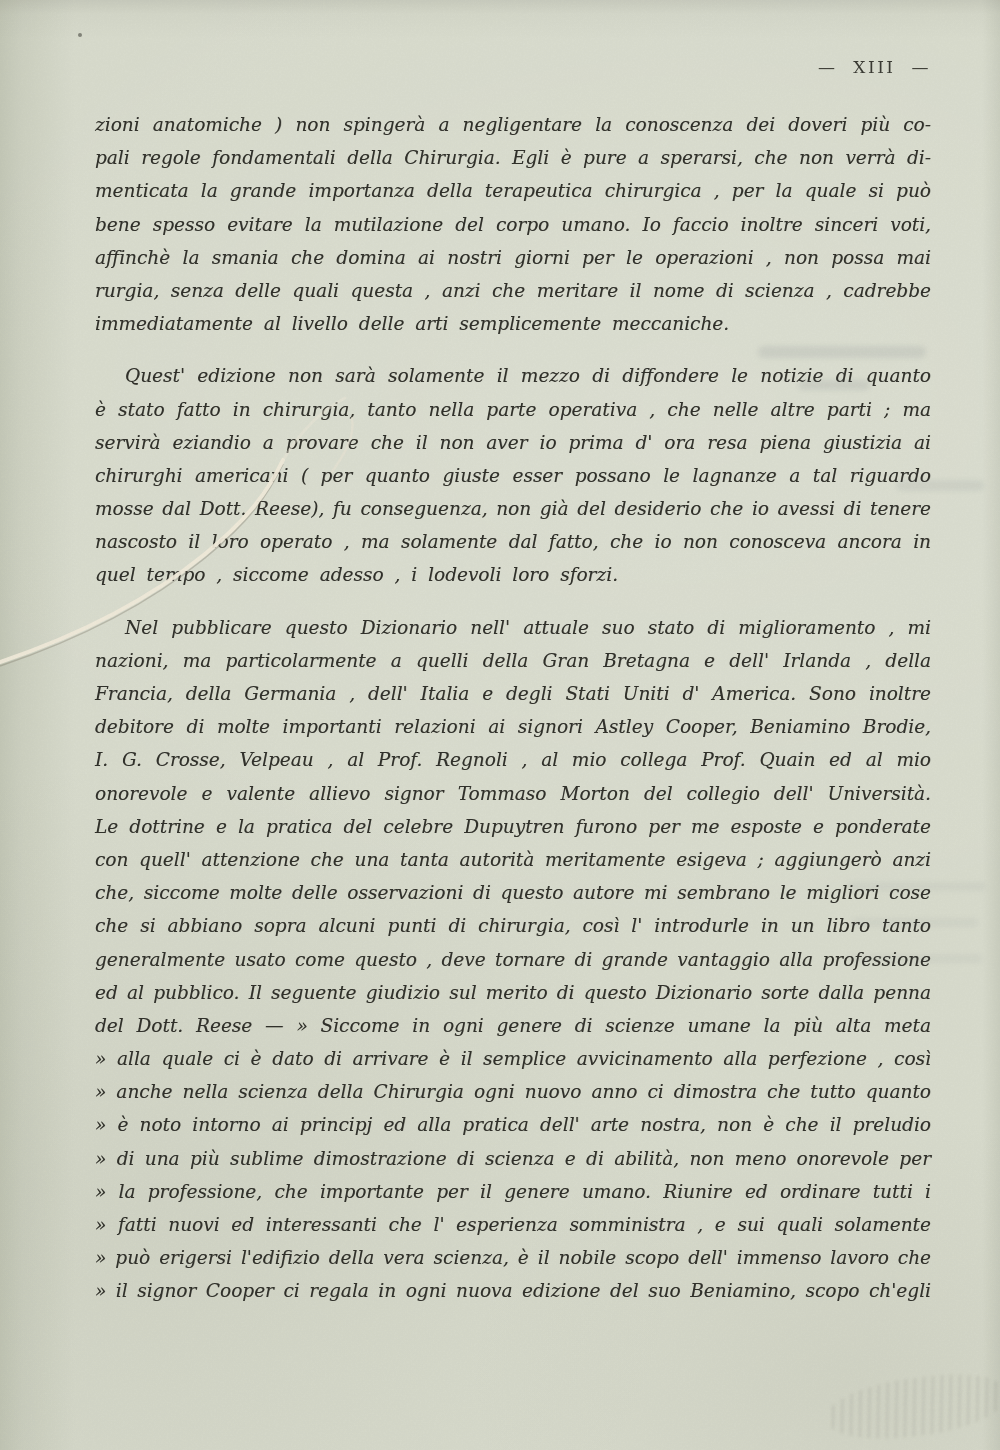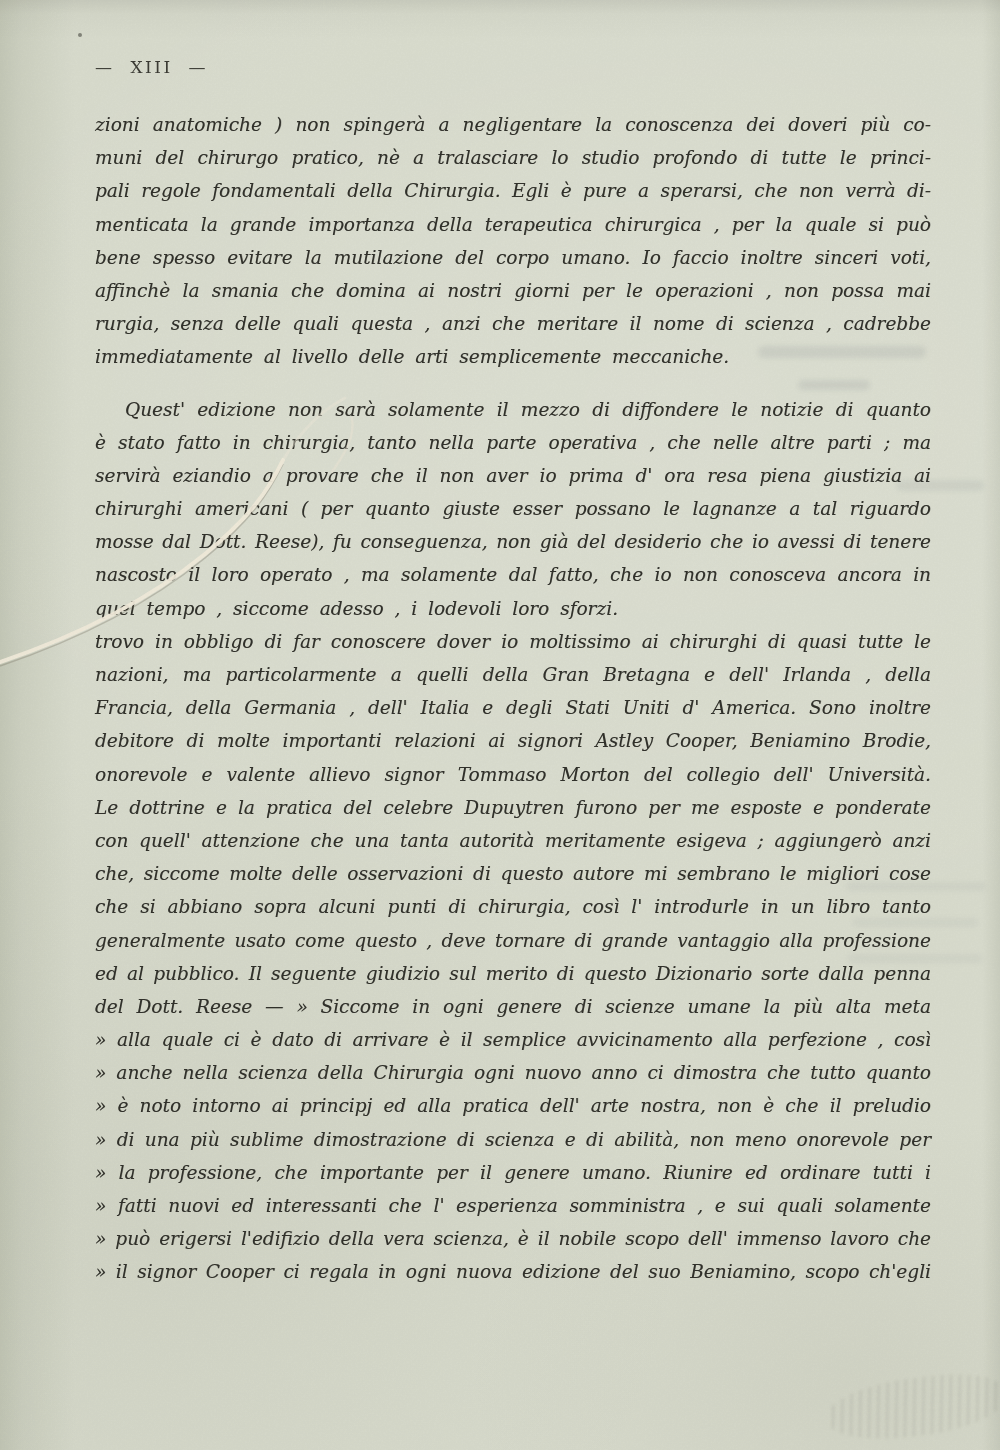--- a/index.html
+++ b/index.html
@@ -25,21 +25,21 @@
       linear-gradient(90deg, var(--paper-dark) 0px, rgba(195,199,182,0.55) 22px, rgba(216,219,205,0) 75px),
       linear-gradient(90deg, rgba(195,199,182,0) calc(100% - 18px), rgba(176,180,164,0.35) 100%),
       var(--paper);
     overflow: hidden;
   }
   .grain { position: absolute; inset: 0; pointer-events: none; opacity: .55; mix-blend-mode: multiply; }
 
   .header {
     position: absolute;
     top: 57px; left: 95px; width: 836px;
-    text-align: left;
+    text-align: right;
     font-family: "DejaVu Serif", serif;
     font-size: 17px;
     letter-spacing: 2.5px;
     word-spacing: 8px;
     color: #3a3a33;
   }
 
   .textblock {
     position: absolute;
     top: 108px; left: 95px; width: 836px;
@@ -91,38 +91,38 @@
 </head>
 <body>
 
 <div class="page">
 
   <div class="header">— XIII —</div>
 
   <div class="textblock">
 
   <div class="line">zioni anatomiche ) non spingerà a negligentare la conoscenza dei doveri più co-</div>
-      <div class="line">muni del chirurgo pratico, nè a tralasciare lo studio profondo di tutte le princi-</div>
       <div class="line">pali regole fondamentali della Chirurgia. Egli è pure a sperarsi, che non verrà di-</div>
       <div class="line">menticata la grande importanza della terapeutica chirurgica , per la quale si può</div>
       <div class="line">bene spesso evitare la mutilazione del corpo umano. Io faccio inoltre sinceri voti,</div>
       <div class="line">affinchè la smania che domina ai nostri giorni per le operazioni , non possa mai</div>
       <div class="line">rurgia, senza delle quali questa , anzi che meritare il nome di scienza , cadrebbe</div>
       <div class="line no-justify">immediatamente al livello delle arti semplicemente meccaniche.</div>
       <div class="line indent">Quest' edizione non sarà solamente il mezzo di diffondere le notizie di quanto</div>
       <div class="line">è stato fatto in chirurgia, tanto nella parte operativa , che nelle altre parti ; ma</div>
       <div class="line">servirà eziandio a provare che il non aver io prima d' ora resa piena giustizia ai</div>
       <div class="line">chirurghi americani ( per quanto giuste esser possano le lagnanze a tal riguardo</div>
       <div class="line">mosse dal Dott. Reese), fu conseguenza, non già del desiderio che io avessi di tenere</div>
       <div class="line">nascosto il loro operato , ma solamente dal fatto, che io non conosceva ancora in</div>
       <div class="line no-justify">quel tempo , siccome adesso , i lodevoli loro sforzi.</div>
-      <div class="line">trovo in obbligo di far conoscere dover io moltissimo ai chirurghi di quasi tutte le</div>
+      <div class="line indent">Nel pubblicare questo Dizionario nell' attuale suo stato di miglioramento , mi</div>
       <div class="line">nazioni, ma particolarmente a quelli della Gran Bretagna e dell' Irlanda , della</div>
       <div class="line">Francia, della Germania , dell' Italia e degli Stati Uniti d' America. Sono inoltre</div>
       <div class="line">debitore di molte importanti relazioni ai signori Astley Cooper, Beniamino Brodie,</div>
+      <div class="line">I. G. Crosse, Velpeau , al Prof. Regnoli , al mio collega Prof. Quain ed al mio</div>
       <div class="line">onorevole e valente allievo signor Tommaso Morton del collegio dell' Università.</div>
       <div class="line">Le dottrine e la pratica del celebre Dupuytren furono per me esposte e ponderate</div>
       <div class="line">con quell' attenzione che una tanta autorità meritamente esigeva ; aggiungerò anzi</div>
       <div class="line">che, siccome molte delle osservazioni di questo autore mi sembrano le migliori cose</div>
       <div class="line">che si abbiano sopra alcuni punti di chirurgia, così l' introdurle in un libro tanto</div>
       <div class="line">generalmente usato come questo , deve tornare di grande vantaggio alla professione</div>
       <div class="line">ed al pubblico. Il seguente giudizio sul merito di questo Dizionario sorte dalla penna</div>
       <div class="line">del Dott. Reese — » Siccome in ogni genere di scienze umane la più alta meta</div>
       <div class="line">» alla quale ci è dato di arrivare è il semplice avvicinamento alla perfezione , così</div>
       <div class="line">» anche nella scienza della Chirurgia ogni nuovo anno ci dimostra che tutto quanto</div>

